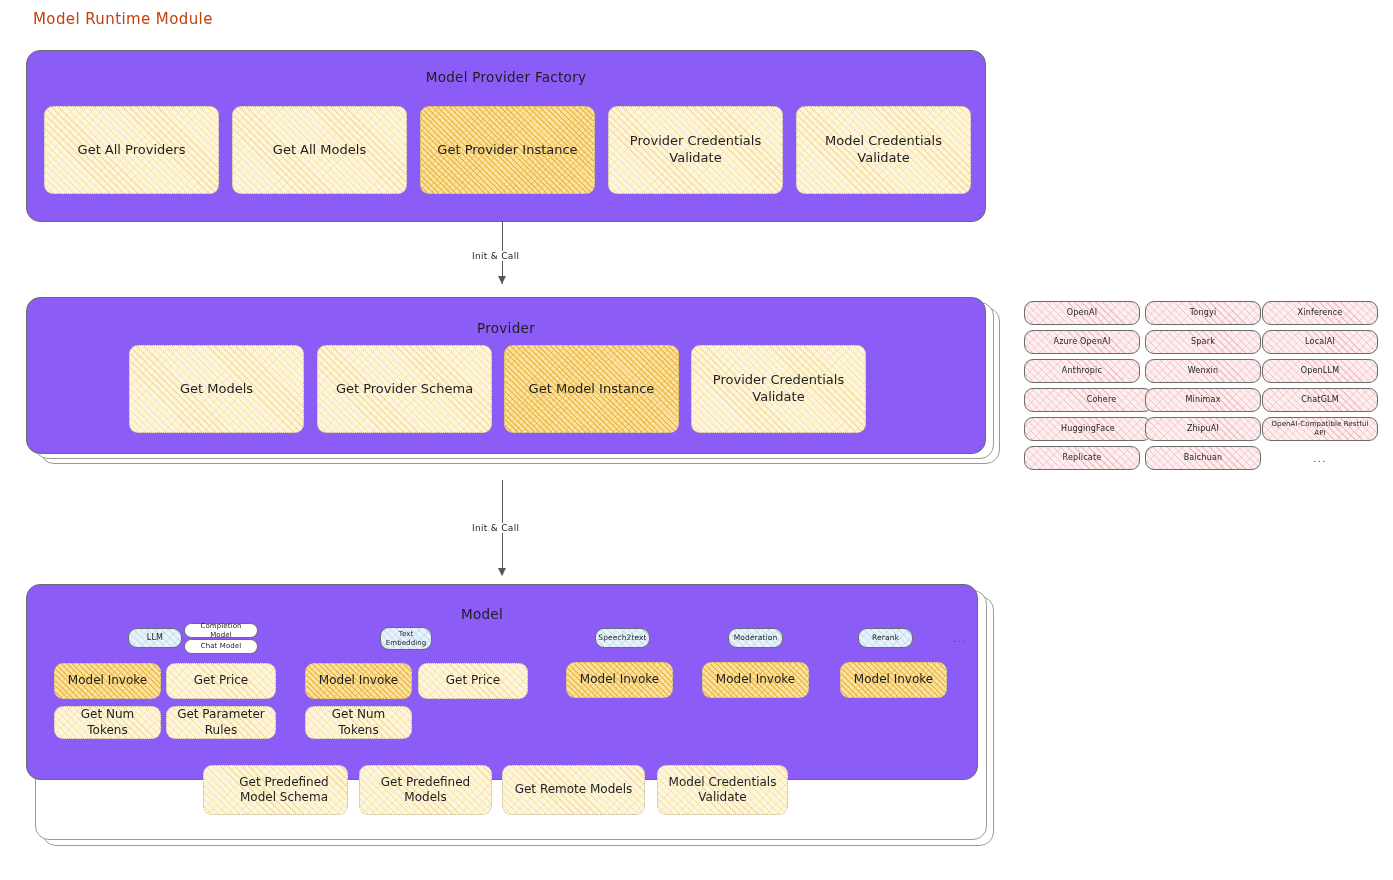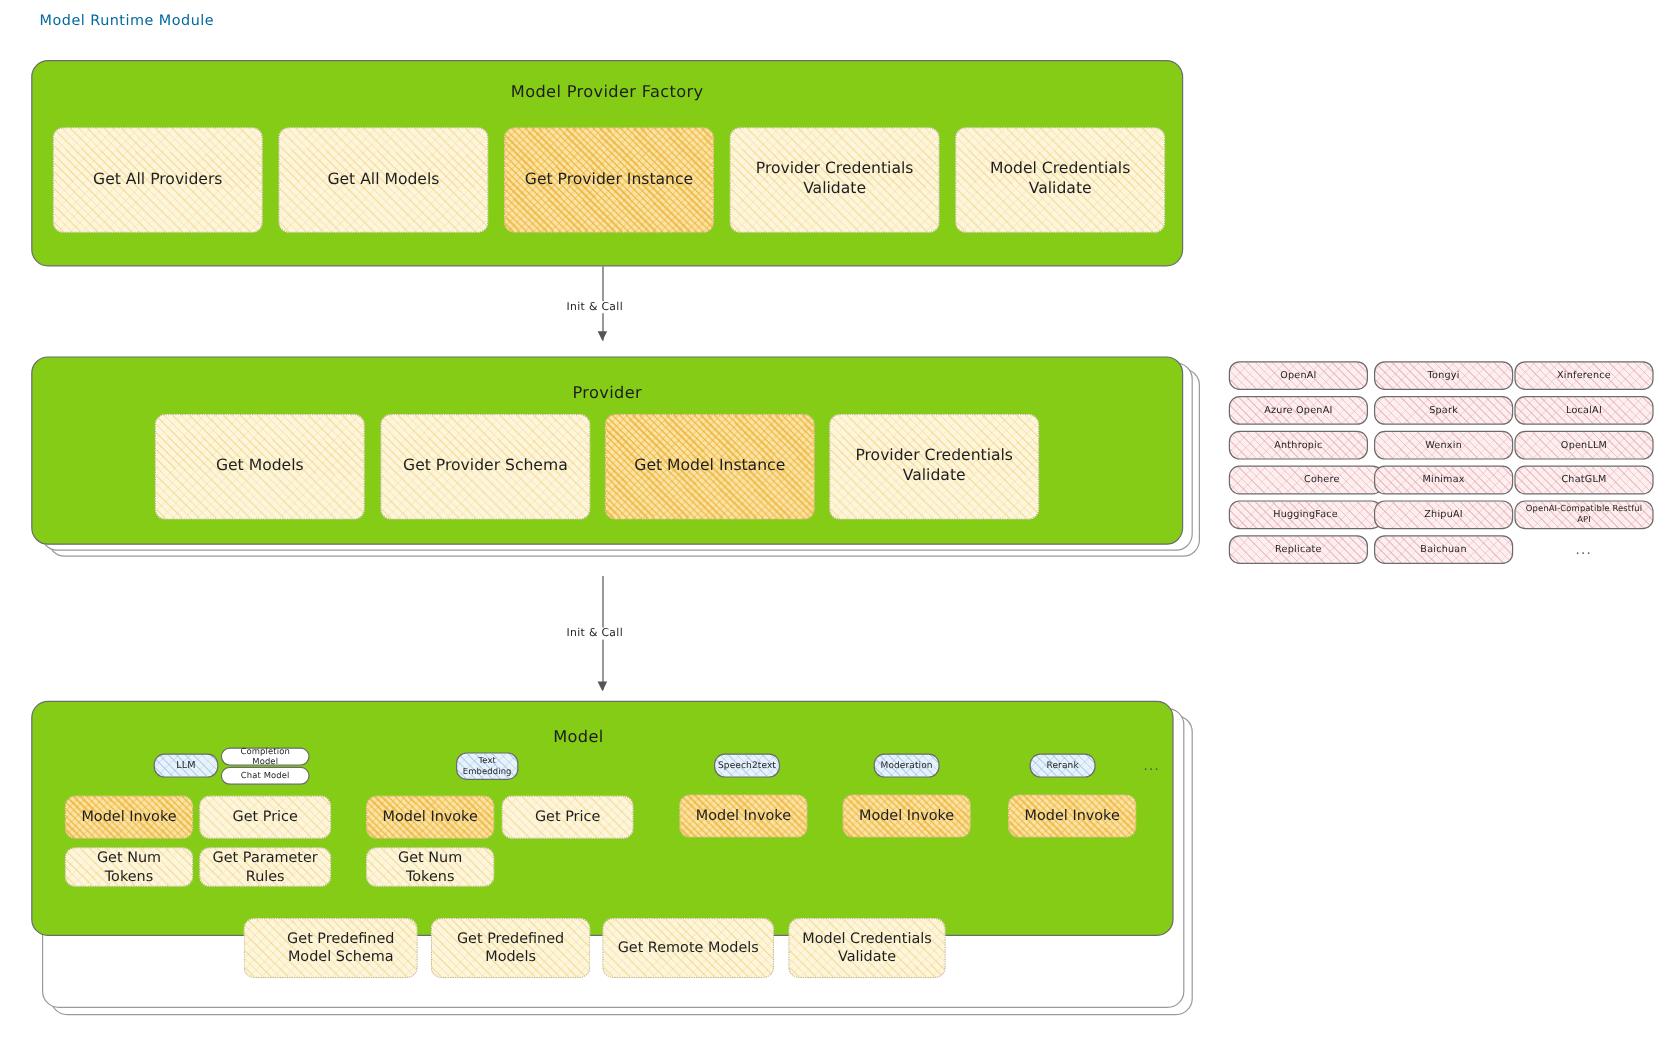--- a/index.html
+++ b/index.html
@@ -13,31 +13,31 @@
     font-family: "DejaVu Sans", sans-serif;
     overflow: hidden;
   }
   #canvas { position: absolute; inset: 0; }
 
   .abs { position: absolute; }
 
   
   .page-title {
     left: 33px; top: 10px;
-    font-size: 12px;
-    color: #0369a1;
+    font-size: 15px;
+    color: #c2410c;
     letter-spacing: .4px;
     font-family: "DejaVu Sans", sans-serif;
   }
 
   
   .panel {
     border: 1.1px solid #6b6b6b;
     border-radius: 14px;
-    background: #84cc16;
+    background: #8b5cf6;
     padding-left: 29px;
   }
   .panel-shadow {
     border: 1.1px solid #9a9a9a;
     border-radius: 14px;
     background: #ffffff;
   }
   .panel-title {
     position: absolute;
     left: 0; right: 0;

